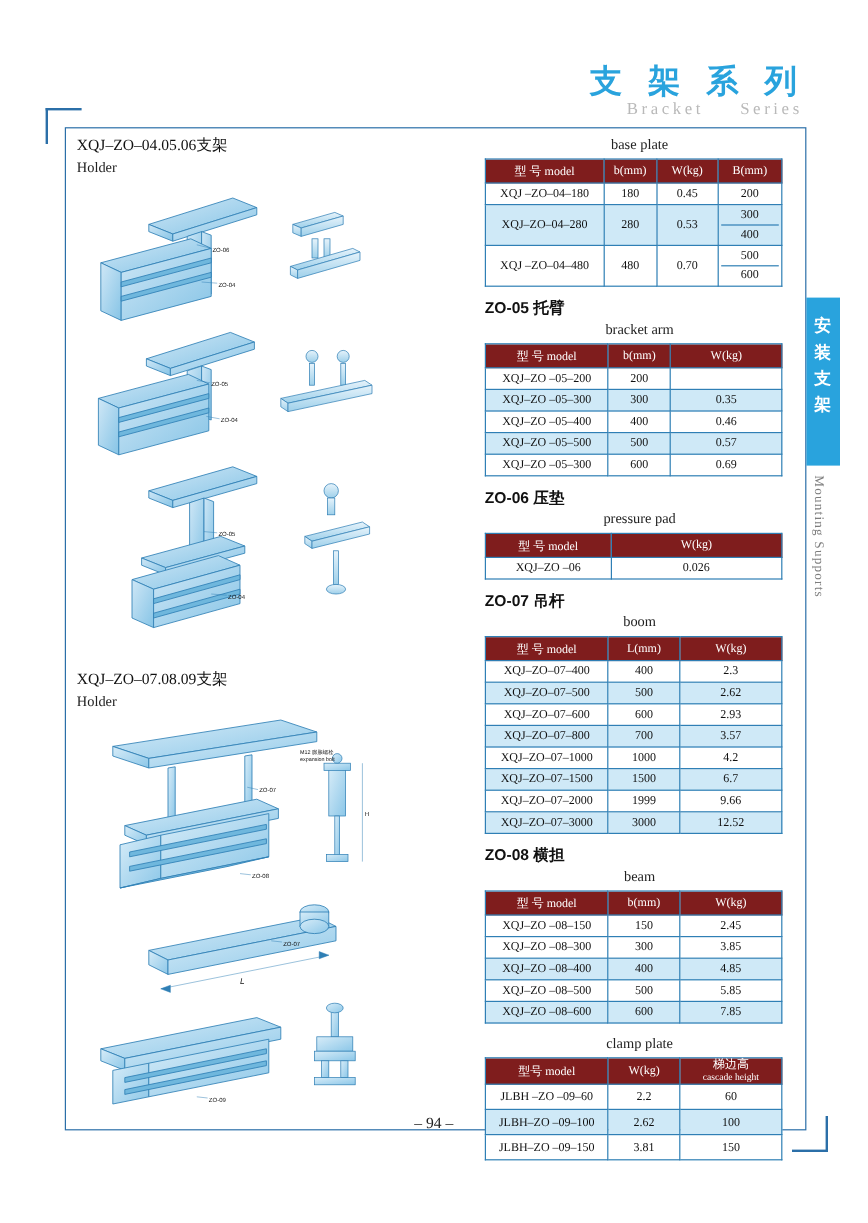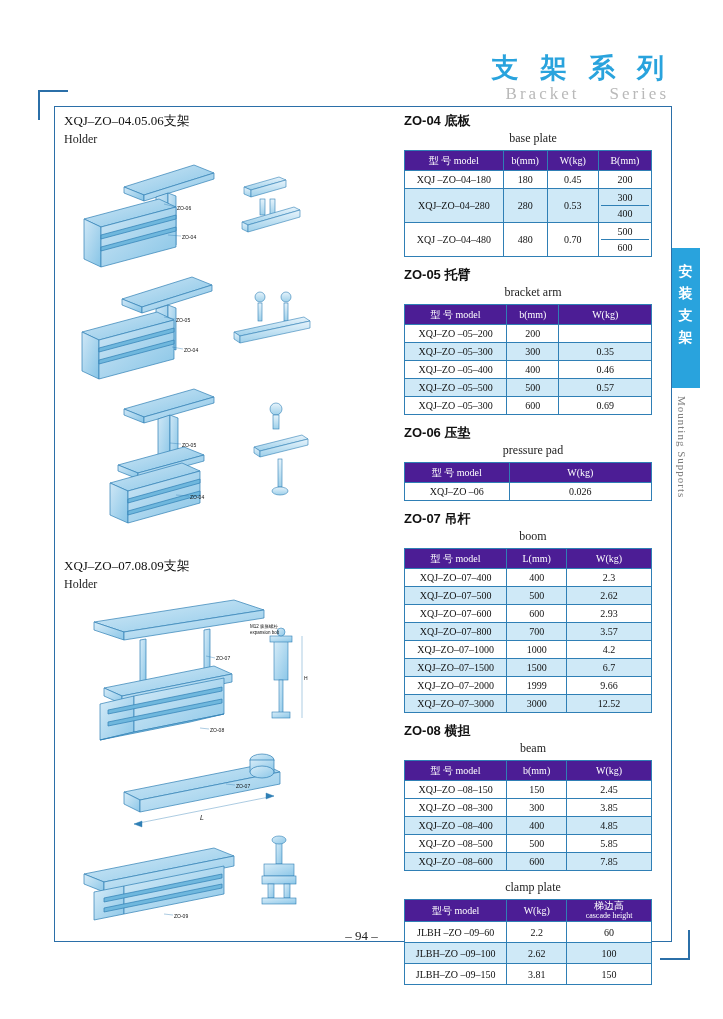--- a/index.html
+++ b/index.html
@@ -16,21 +16,21 @@
   
   .hdr-cn{
     position:absolute;right:52px;top:50px;
     font-family:"Liberation Sans", sans-serif;
     font-weight:bold;font-size:27px;letter-spacing:7px;
     color:#29a3dd;
   }
   .hdr-en{
     position:absolute;right:54px;top:84px;
     font-family:"Liberation Serif", serif;
-    font-size:17px;letter-spacing:3px;color:#b9b9b9;
+    font-size:14px;letter-spacing:3px;color:#b9b9b9;
   }
   .hdr-en span.second{margin-left:30px;}
 
   
   .frame{
     position:absolute;left:54px;top:106px;width:618px;height:836px;
     border:1px solid #2b6fa8;
     box-sizing:border-box;
     background:#fff;
   }
@@ -90,21 +90,21 @@
     color:#111;
   }
   table.t th,table.t td{
     border:1px solid #2f7fb5;
     text-align:center;
     padding:1px 2px;
     height:15px;
     background:#ffffff;
   }
   table.t thead th{
-    background:#4c1d95;
+    background:#7f1d1d;
     color:#ffffff;
     font-weight:normal;
     font-size:10px;
     height:17px;
   }
   tr.alt td{background:#cfe9f7;}
   td.sub{padding:0;height:15px;}
   .stack{display:block;}
   .stack span{display:block;border-bottom:1px solid #2f7fb5;height:15px;line-height:15px;}
   .stack span:last-child{border-bottom:none;}
@@ -337,21 +337,20 @@
           <line x1="162" y1="192" x2="171" y2="193"></line>
           <line x1="100" y1="322" x2="109" y2="323"></line>
         </g>
       </svg>
     </div>
   </div>
 
   <div class="rightcol">
 
     <div class="sec">
-      <div class="sec-cn">ZO-04 底板</div>
       <div class="sec-en">base plate</div>
       <table class="t">
         <thead>
           <tr>
             <th style="width:100px">型 号 model</th>
             <th style="width:40px">b(mm)</th>
             <th style="width:48px">W(kg)</th>
             <th style="width:50px">B(mm)</th>
           </tr>
         </thead>

